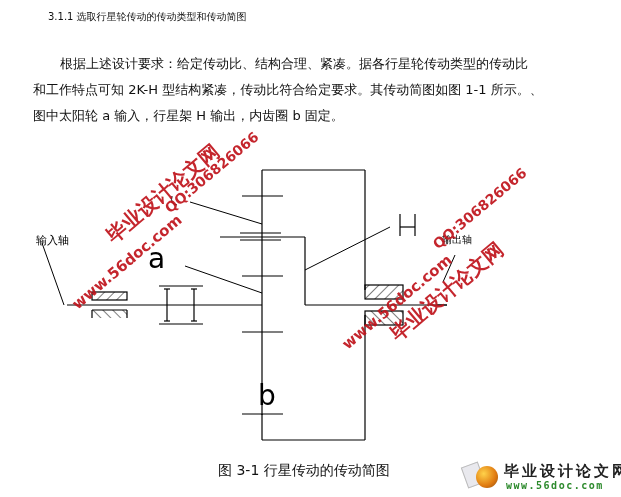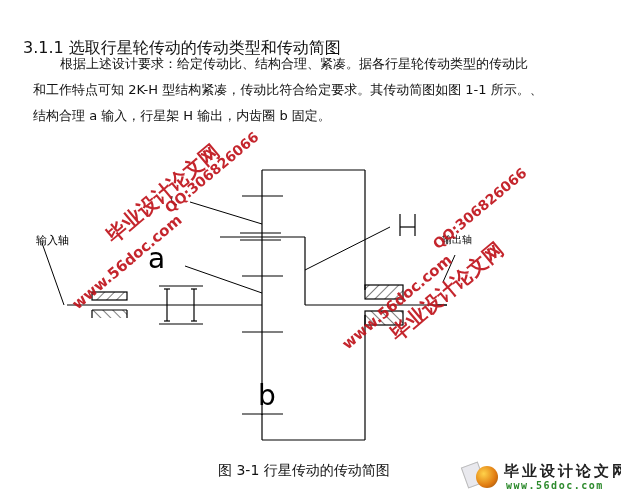--- a/index.html
+++ b/index.html
@@ -1,18 +1,18 @@
 <!DOCTYPE html>
 <html><head>
   <meta charset="utf-8">
   <style>
     html, body { margin: 0; padding: 0; background: #ffffff; }
     body { width: 621px; height: 497px; position: relative; overflow: hidden;
            font-family: "DejaVu Sans", "Liberation Sans", sans-serif; color: #111; }
-    .heading { position: absolute; left: 23px; top: 10px; font-size: 16px; white-space: nowrap; margin-top: 28px; }
+    .heading { position: absolute; left: 48px; top: 10px; font-size: 10px; white-space: nowrap; }
     .para { position: absolute; left: 33px; width: 580px; font-size: 13px; line-height: 26px; white-space: nowrap; }
     .para.l1 { top: 51px; left: 60px; }
     .para.l2 { top: 77px; }
     .para.l3 { top: 103px; }
     svg.diagram { position: absolute; left: 0; top: 0; }
     .caption { position: absolute; left: 218px; top: 462px; font-size: 14px; white-space: nowrap; }
     .logo { position: absolute; left: 460px; top: 460px; width: 160px; height: 34px; }
     .logo-ball { position: absolute; left: 16px; top: 6px; width: 22px; height: 22px; border-radius: 50%;
                  background: radial-gradient(circle at 35% 35%, #ffd24a, #e07a10 60%, #8a4a10); }
     .logo-paper { position: absolute; left: 4px; top: 4px; width: 16px; height: 20px; background: #e9e9ee;
@@ -20,21 +20,21 @@
     .logo-title { position: absolute; left: 44px; top: 2px; font-size: 15px; font-weight: bold; color: #222; letter-spacing: 3px; white-space: nowrap; }
     .logo-url { position: absolute; left: 46px; top: 20px; font-size: 10px; font-weight: bold; color: #2c8a2c; letter-spacing: 1.5px; white-space: nowrap; font-family: "DejaVu Sans Mono", monospace; }
     .wm { position: absolute; color: #c0141c; font-weight: bold; white-space: nowrap; transform-origin: left bottom; opacity: 0.92; }
   </style>
 </head>
 <body>
 
 <div class="heading">3.1.1 选取行星轮传动的传动类型和传动简图</div>
 <div class="para l1">根据上述设计要求：给定传动比、结构合理、紧凑。据各行星轮传动类型的传动比</div>
 <div class="para l2">和工作特点可知 2K-H 型结构紧凑，传动比符合给定要求。其传动简图如图 1-1 所示。、</div>
-<div class="para l3">结构合理 a 输入，行星架 H 输出，内齿圈 b 固定。</div>
+<div class="para l3">图中太阳轮 a 输入，行星架 H 输出，内齿圈 b 固定。</div>
 
 <svg class="diagram" width="621" height="497" viewBox="0 0 621 497">
   <defs>
     <pattern id="hatchR" patternUnits="userSpaceOnUse" width="7" height="7" patternTransform="rotate(45)">
       <line x1="0" y1="0" x2="0" y2="7" stroke="#000" stroke-width="1"></line>
     </pattern>
     <pattern id="hatchL" patternUnits="userSpaceOnUse" width="7" height="7" patternTransform="rotate(-45)">
       <line x1="0" y1="0" x2="0" y2="7" stroke="#000" stroke-width="1"></line>
     </pattern>
   </defs>

